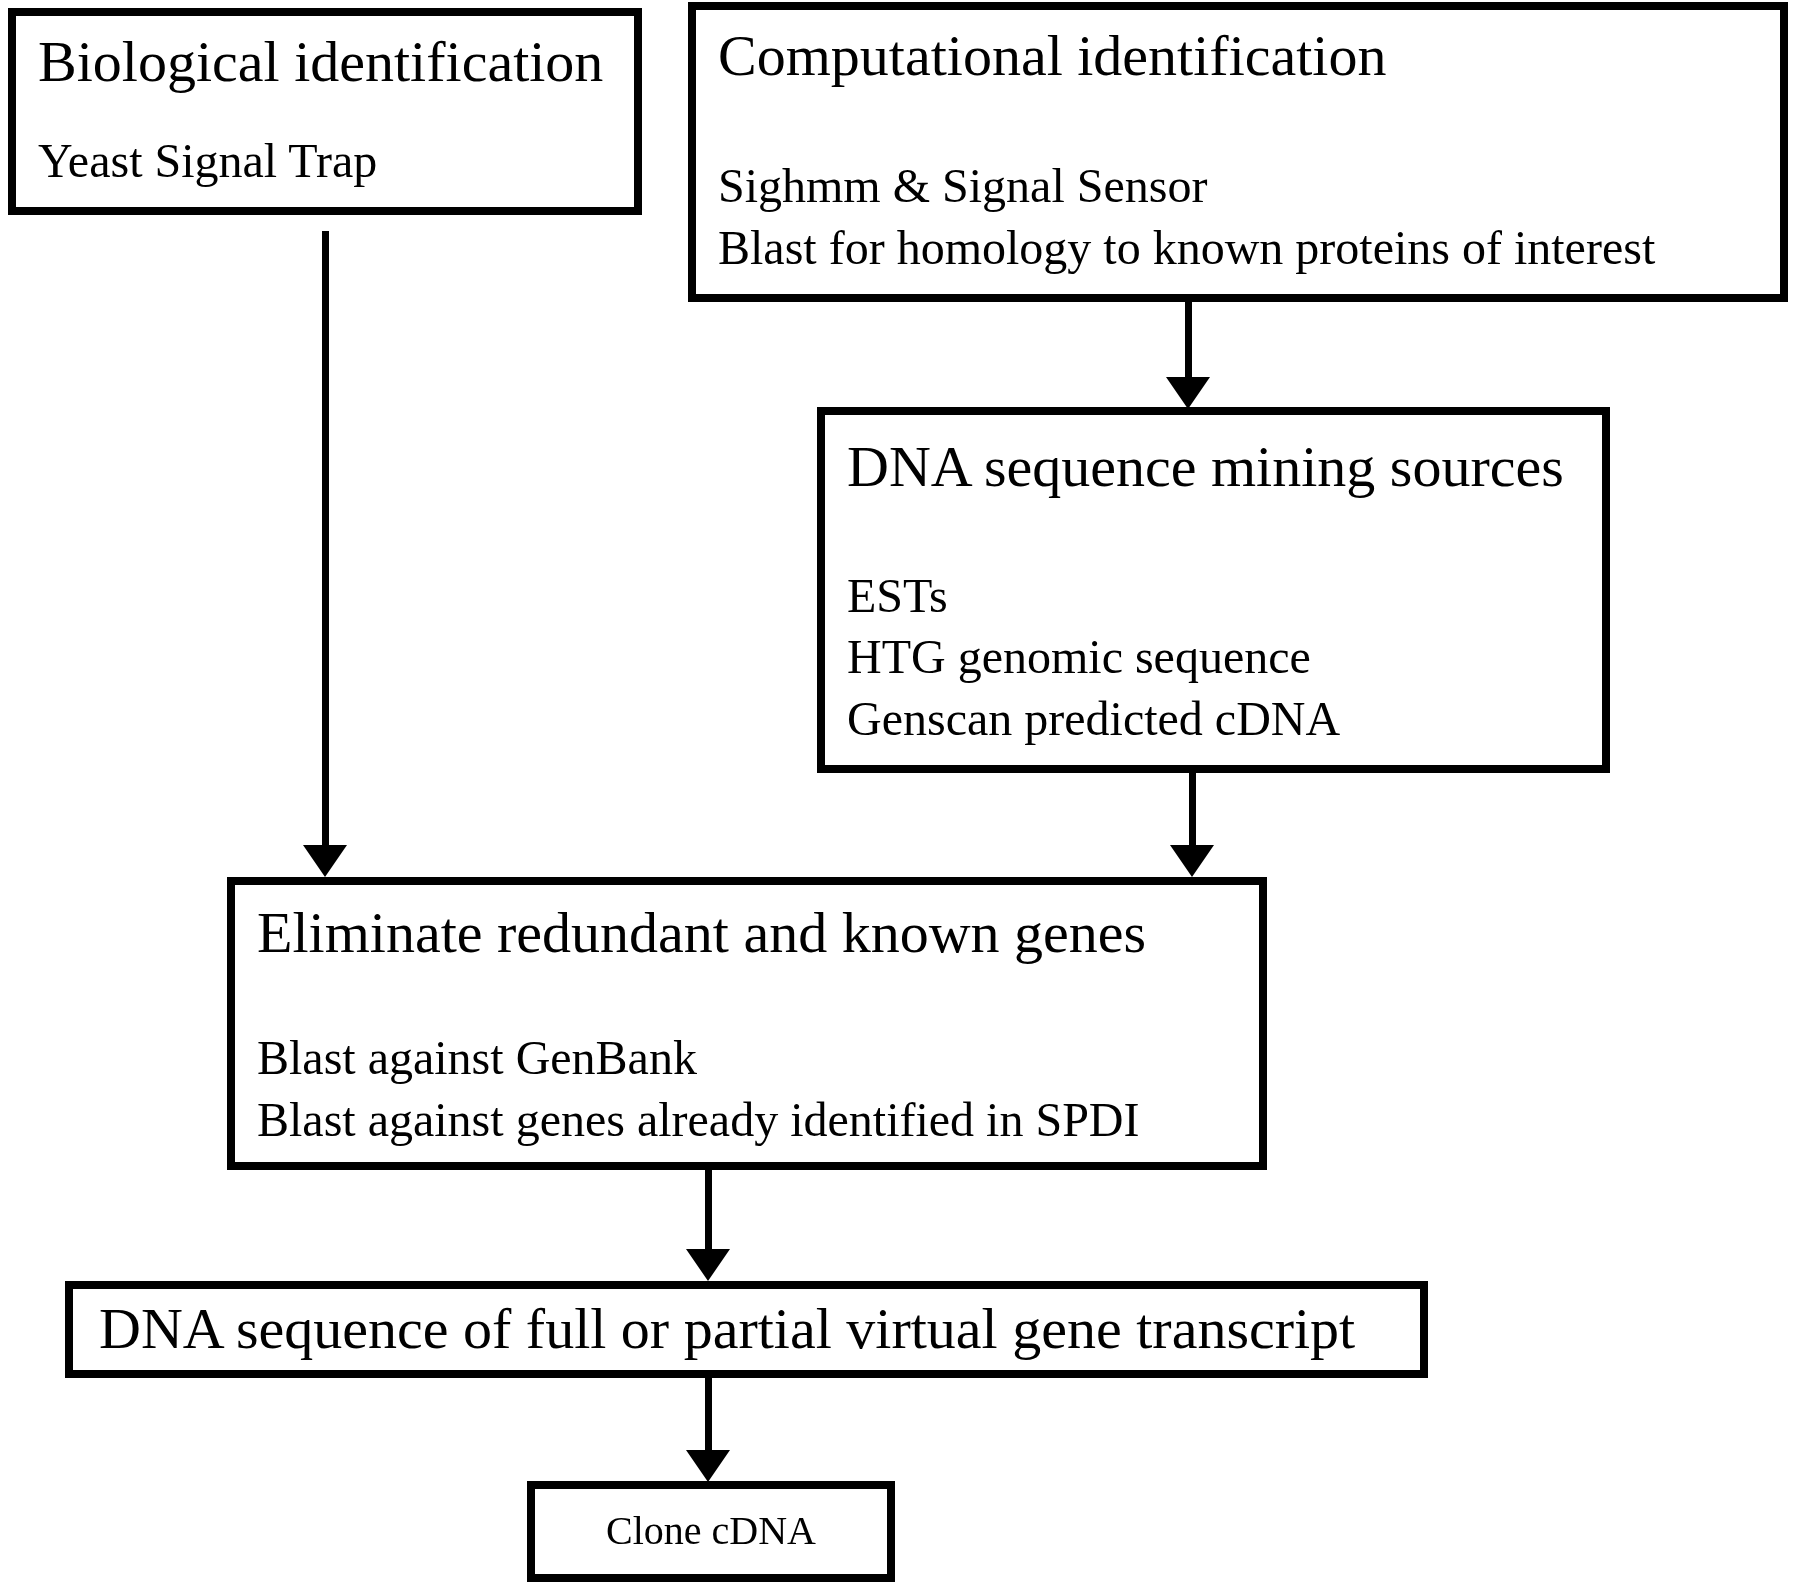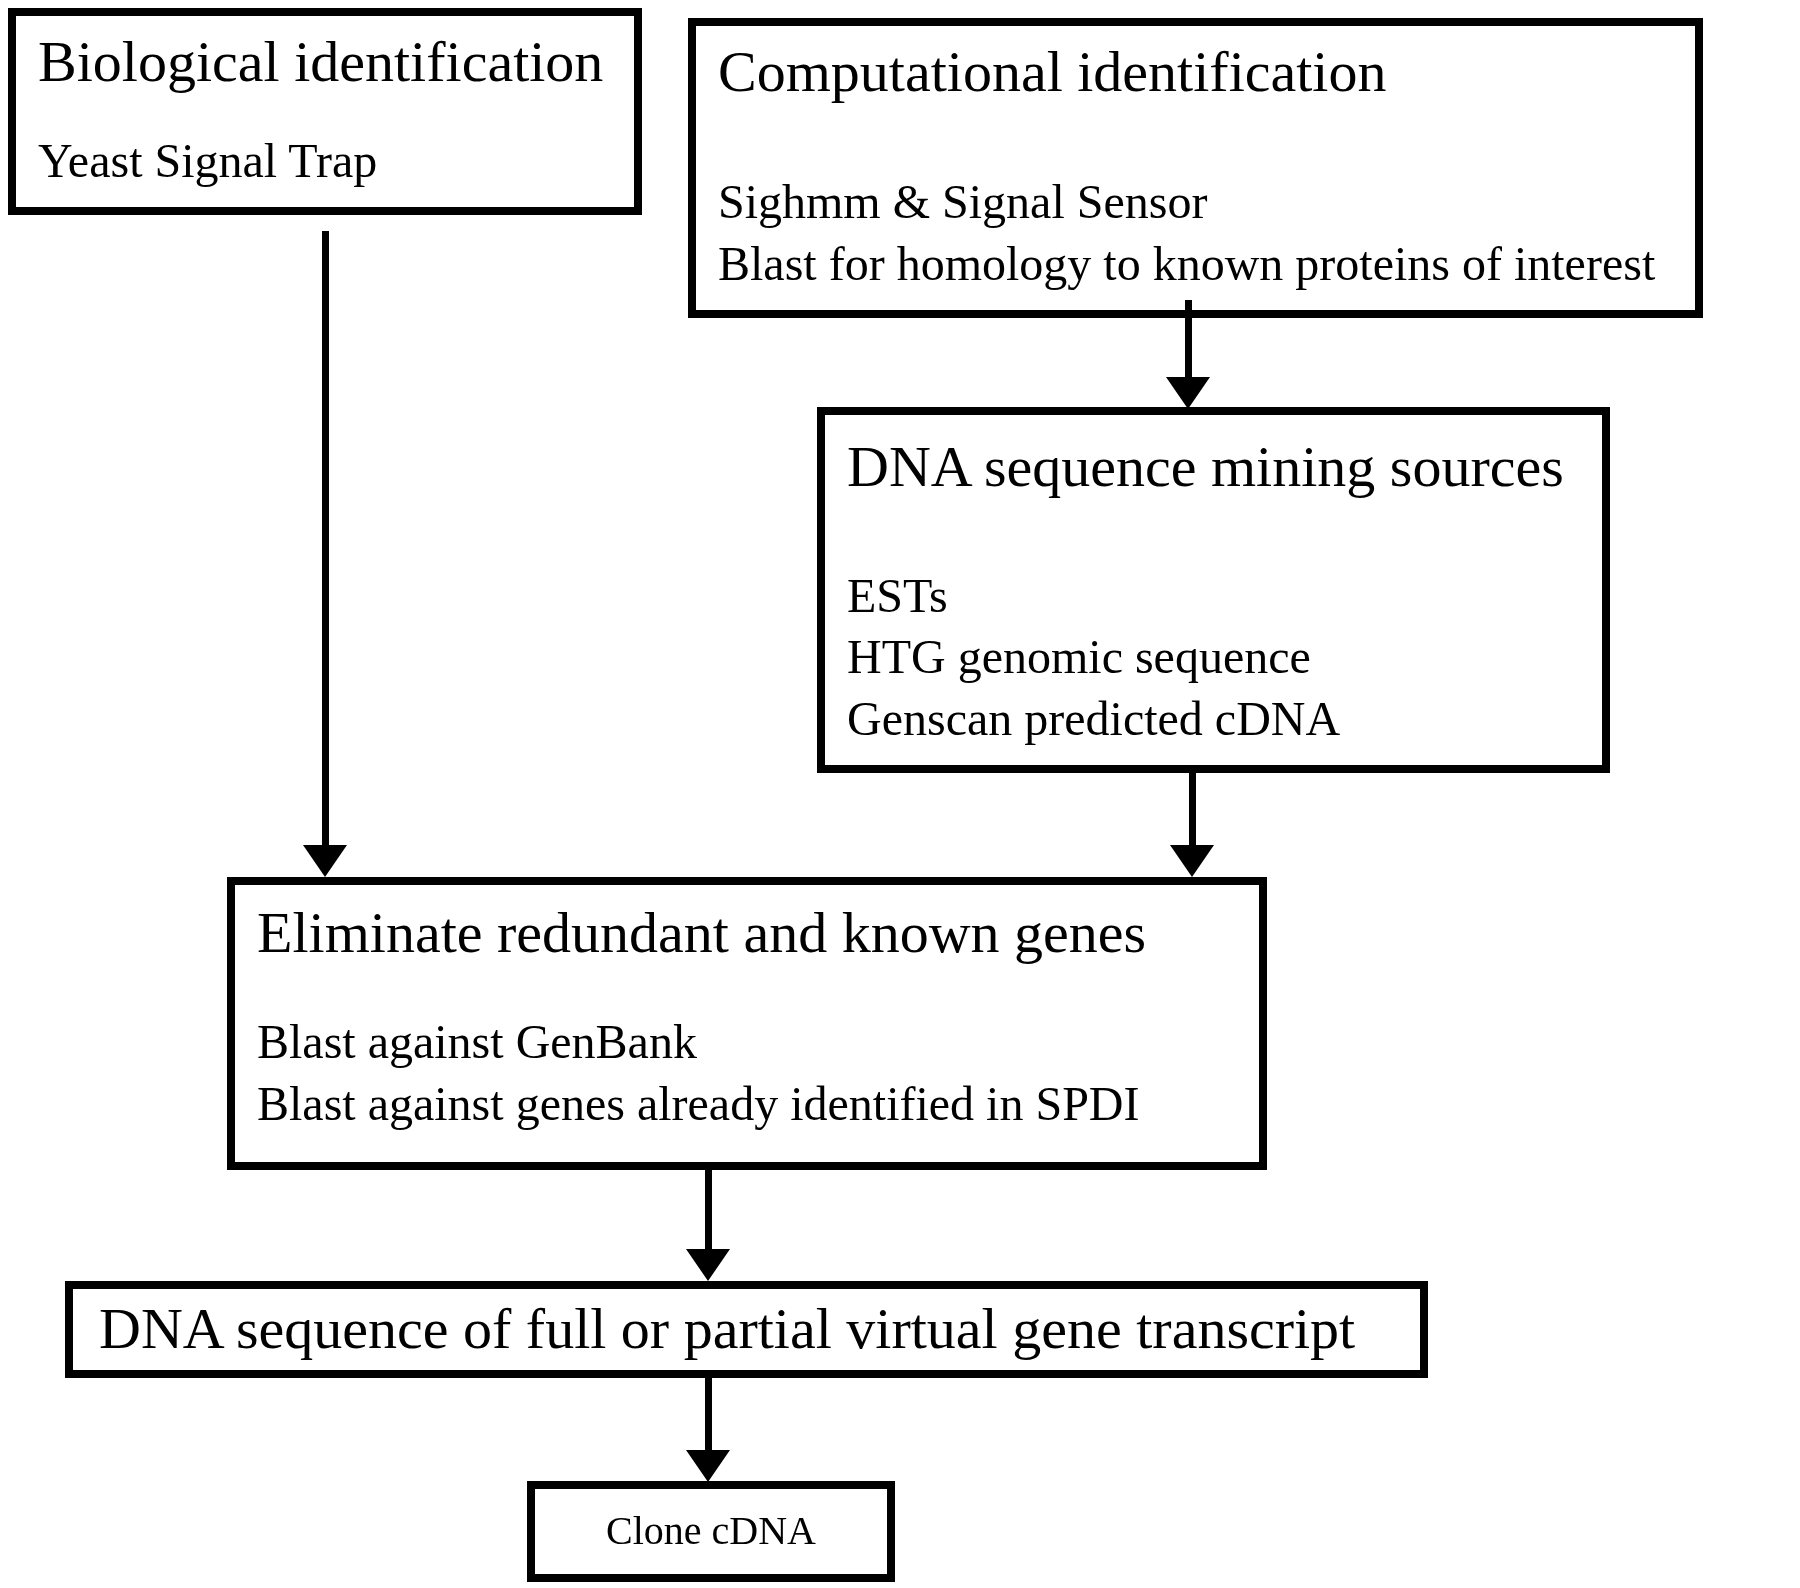--- a/index.html
+++ b/index.html
@@ -33,23 +33,23 @@
   }
   .node-lines {
     font-size: 48px;
     line-height: 1.28;
   }
   .node-line {
     white-space: nowrap;
   }
   
   #node-biological    { left: 8px;    top: 8px;    width: 634px;  height: 207px; }
-  #node-computational { left: 688px;  top: 18px;    width: 1015px; height: 300px; }
+  #node-computational { left: 688px;  top: 2px;    width: 1100px; height: 300px; }
   #node-mining        { left: 817px;  top: 407px;  width: 793px;  height: 366px; padding-top: 20px; }
-  #node-eliminate     { left: 227px;  top: 877px;  width: 1040px; height: 293px; padding-top: 16px; padding-bottom: 28px; }
+  #node-eliminate     { left: 227px;  top: 877px;  width: 1040px; height: 293px; padding-top: 16px; padding-bottom: 12px; }
   #node-transcript    { left: 65px;   top: 1281px; width: 1363px; height: 97px;
                         justify-content: center; padding: 0 16px 0 26px; }
   #node-transcript .node-title { font-size: 58px; }
   #node-clone         { left: 527px;  top: 1481px; width: 368px;  height: 101px;
                         justify-content: center; align-items: center; padding: 0; }
   #node-clone .node-title { font-size: 40px; }
   
   .arrow {
     position: absolute;
     width: 44px;

